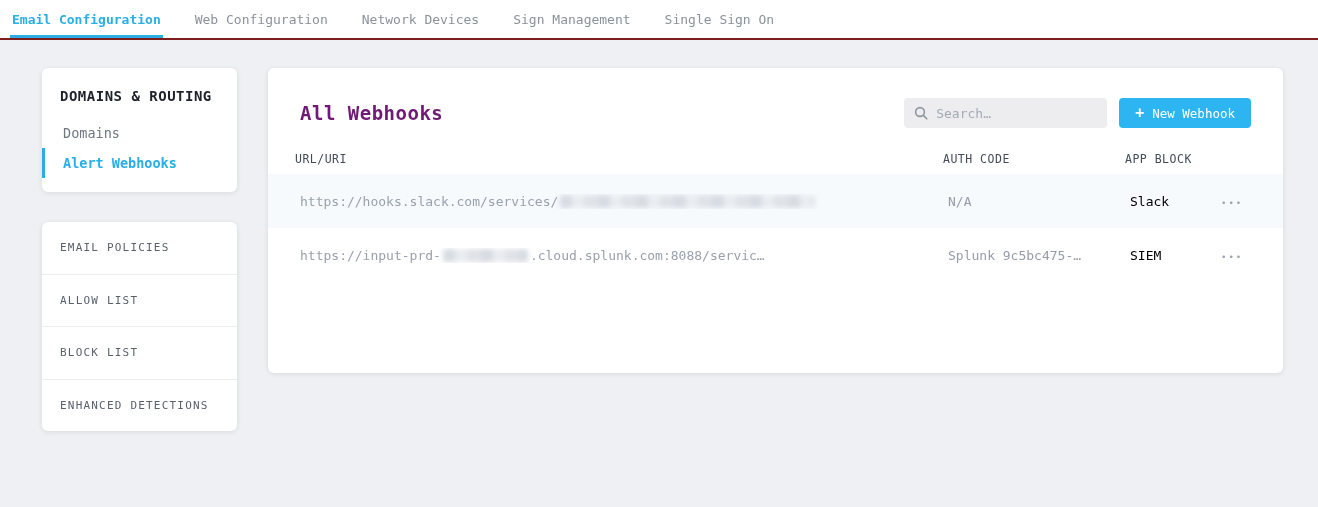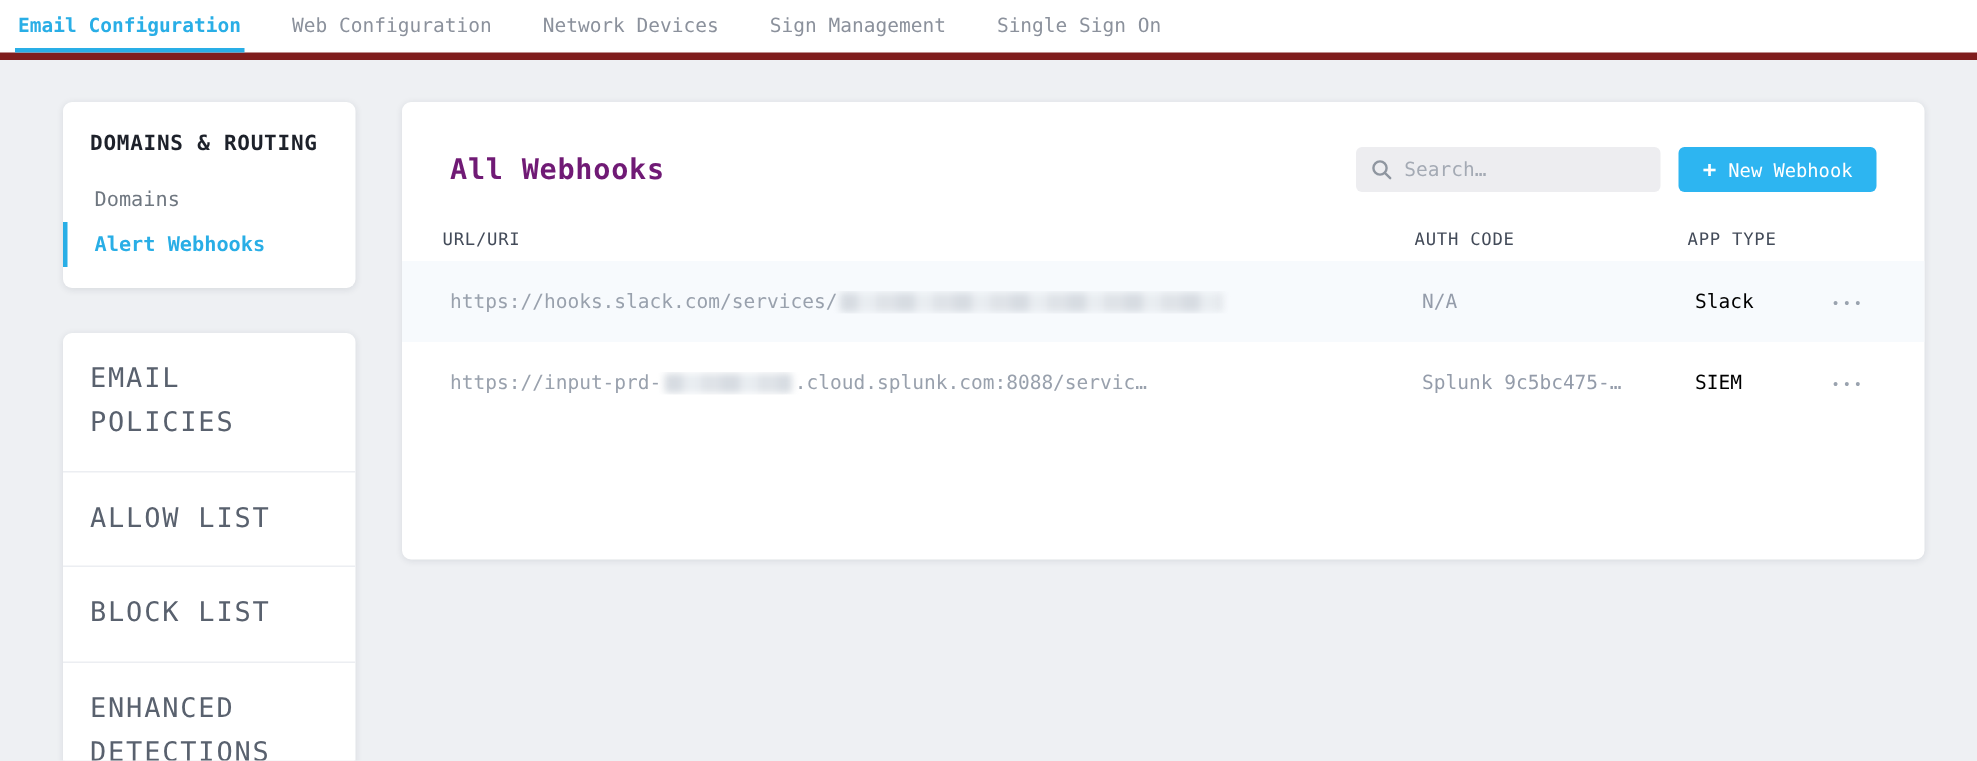--- a/index.html
+++ b/index.html
@@ -8,21 +8,21 @@
     font-family: "DejaVu Sans Mono", "Liberation Mono", monospace;
     background: #eef0f3;
     overflow: hidden;
     -webkit-font-smoothing: antialiased;
   }
 
   
   .topnav {
     height: 40px;
     background: #ffffff;
-    border-bottom: 5px solid #7f1d1d;
+    border-bottom: 2px solid #7f1d1d;
     display: flex;
     align-items: stretch;
     padding-left: 10px;
   }
   .tab {
     position: relative;
     display: flex;
     align-items: center;
     padding: 0 2px;
     margin-right: 30px;
@@ -71,21 +71,21 @@
   .routing-item.active {
     color: #29aee6;
     font-weight: bold;
     border-left-color: #29aee6;
   }
 
   
   .sections-card { margin-top: 30px; overflow: hidden; }
   .section-item {
     padding: 17px 18px;
-    font-size: 18px;
+    font-size: 11px;
     color: #59616e;
     letter-spacing: 1.2px;
     line-height: 1.6;
     cursor: pointer;
   }
   .section-item + .section-item { border-top: 1px solid #eceef2; }
 
   
   .panel {
     width: 1015px;
@@ -232,21 +232,21 @@
         <button class="new-btn">
           <span class="plus">+</span>
           <span>New Webhook</span>
         </button>
       </div>
     </div>
 
     <div class="thead">
       <div>URL/URI</div>
       <div>AUTH CODE</div>
-      <div>APP TYPE</div>
+      <div>APP BLOCK</div>
       <div></div>
     </div>
 
     <div class="trow highlight">
       <div class="cell-url">
         <span>https://hooks.slack.com/services/</span>
           <span class="redacted w-255"></span>
           <span></span>
       </div>
       <div class="cell-auth">N/A</div>

